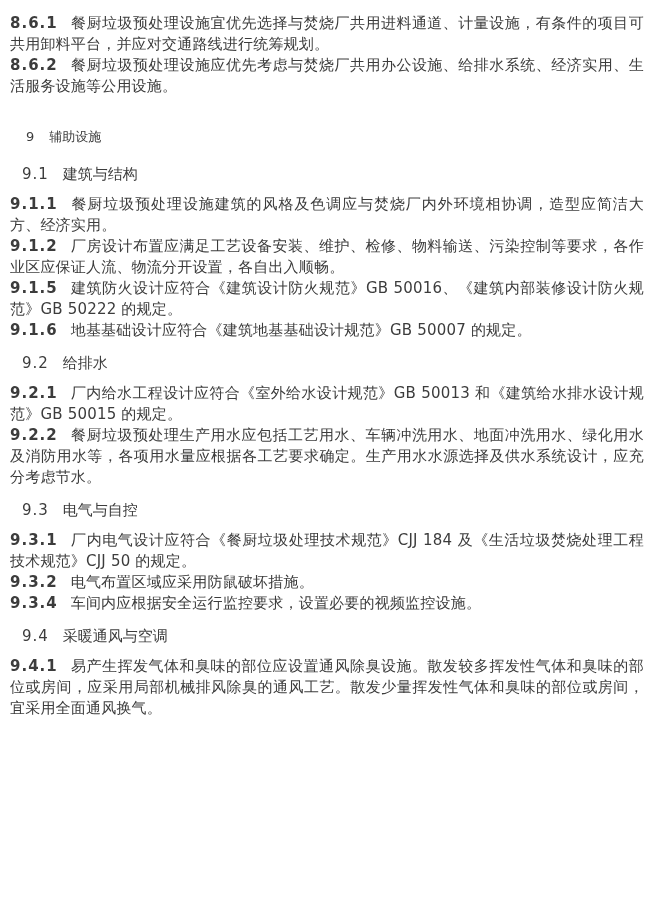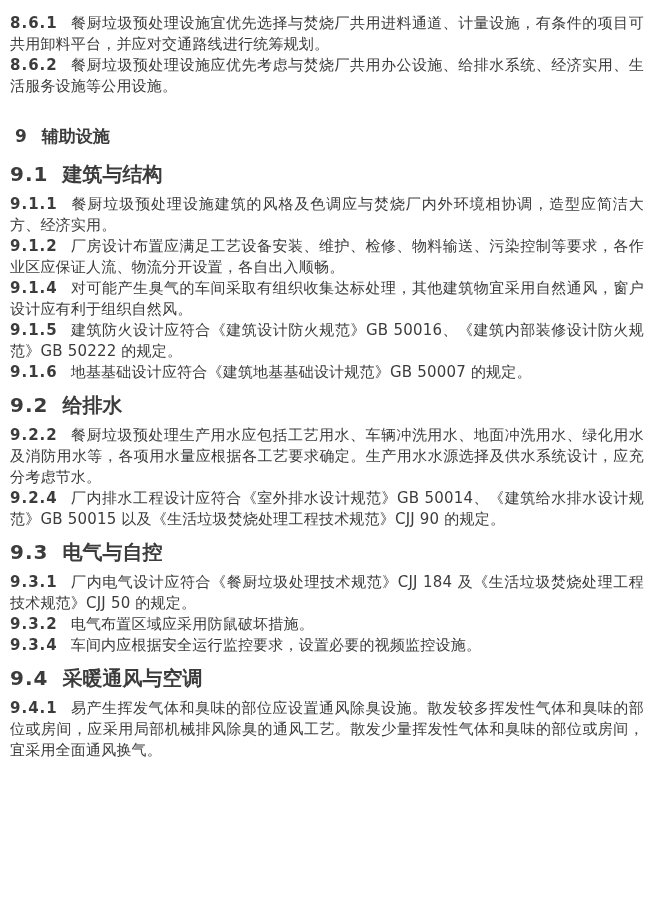--- a/index.html
+++ b/index.html
@@ -27,54 +27,53 @@
     text-align: justify;
     letter-spacing: 0.2px;
   }
   p.clause .clause-num {
     font-weight: bold;
     margin-right: 13px;
     letter-spacing: 1px;
     white-space: nowrap;
   }
   h2.chapter-heading {
-    font-size: 17px;
+    font-size: 13px;
     line-height: 21px;
-    font-weight: bold;
-    margin: 29px 0 17px 5px;
+    font-weight: normal;
+    margin: 29px 0 17px 16px;
   }
   h3.section-heading {
-    font-size: 20px;
+    font-size: 15px;
     line-height: 21px;
-    font-weight: bold;
-    margin: 12px 0 9px 0;
+    font-weight: normal;
+    margin: 12px 0 9px 12px;
   }
   .heading-num {
     margin-right: 14px;
     letter-spacing: 1px;
     white-space: nowrap;
   }
 </style>
 </head>
 <body>
 
 <div class="page">
   <div class="doc-body" id="doc-body">
       <p class="clause"><span class="clause-num">8.6.1</span><span class="clause-text">餐厨垃圾预处理设施宜优先选择与焚烧厂共用进料通道、计量设施，有条件的项目可共用卸料平台，并应对交通路线进行统筹规划。</span></p>
       <p class="clause"><span class="clause-num">8.6.2</span><span class="clause-text">餐厨垃圾预处理设施应优先考虑与焚烧厂共用办公设施、给排水系统、经济实用、生活服务设施等公用设施。</span></p>
       <h2 class="chapter-heading"><span class="heading-num">9</span><span class="heading-title">辅助设施</span></h2>
       <h3 class="section-heading"><span class="heading-num">9.1</span><span class="heading-title">建筑与结构</span></h3>
       <p class="clause"><span class="clause-num">9.1.1</span><span class="clause-text">餐厨垃圾预处理设施建筑的风格及色调应与焚烧厂内外环境相协调，造型应简洁大方、经济实用。</span></p>
       <p class="clause"><span class="clause-num">9.1.2</span><span class="clause-text">厂房设计布置应满足工艺设备安装、维护、检修、物料输送、污染控制等要求，各作业区应保证人流、物流分开设置，各自出入顺畅。</span></p>
-      <p class="clause"><span class="clause-num">9.1.4</span><span class="clause-text">对可能产生臭气的车间采取有组织收集达标处理，其他建筑物宜采用自然通风，窗户设计应有利于组织自然风。</span></p>
       <p class="clause"><span class="clause-num">9.1.5</span><span class="clause-text">建筑防火设计应符合《建筑设计防火规范》GB 50016、《建筑内部装修设计防火规范》GB 50222 的规定。</span></p>
       <p class="clause"><span class="clause-num">9.1.6</span><span class="clause-text">地基基础设计应符合《建筑地基基础设计规范》GB 50007 的规定。</span></p>
       <h3 class="section-heading"><span class="heading-num">9.2</span><span class="heading-title">给排水</span></h3>
+      <p class="clause"><span class="clause-num">9.2.1</span><span class="clause-text">厂内给水工程设计应符合《室外给水设计规范》GB 50013 和《建筑给水排水设计规范》GB 50015 的规定。</span></p>
       <p class="clause"><span class="clause-num">9.2.2</span><span class="clause-text">餐厨垃圾预处理生产用水应包括工艺用水、车辆冲洗用水、地面冲洗用水、绿化用水及消防用水等，各项用水量应根据各工艺要求确定。生产用水水源选择及供水系统设计，应充分考虑节水。</span></p>
-      <p class="clause"><span class="clause-num">9.2.4</span><span class="clause-text">厂内排水工程设计应符合《室外排水设计规范》GB 50014、《建筑给水排水设计规范》GB 50015 以及《生活垃圾焚烧处理工程技术规范》CJJ 90 的规定。</span></p>
       <h3 class="section-heading"><span class="heading-num">9.3</span><span class="heading-title">电气与自控</span></h3>
       <p class="clause"><span class="clause-num">9.3.1</span><span class="clause-text">厂内电气设计应符合《餐厨垃圾处理技术规范》CJJ 184 及《生活垃圾焚烧处理工程技术规范》CJJ 50 的规定。</span></p>
       <p class="clause"><span class="clause-num">9.3.2</span><span class="clause-text">电气布置区域应采用防鼠破坏措施。</span></p>
       <p class="clause"><span class="clause-num">9.3.4</span><span class="clause-text">车间内应根据安全运行监控要求，设置必要的视频监控设施。</span></p>
       <h3 class="section-heading"><span class="heading-num">9.4</span><span class="heading-title">采暖通风与空调</span></h3>
       <p class="clause"><span class="clause-num">9.4.1</span><span class="clause-text">易产生挥发气体和臭味的部位应设置通风除臭设施。散发较多挥发性气体和臭味的部位或房间，应采用局部机械排风除臭的通风工艺。散发少量挥发性气体和臭味的部位或房间，宜采用全面通风换气。</span></p>
     </div>
 </div>
 
 </body></html>

